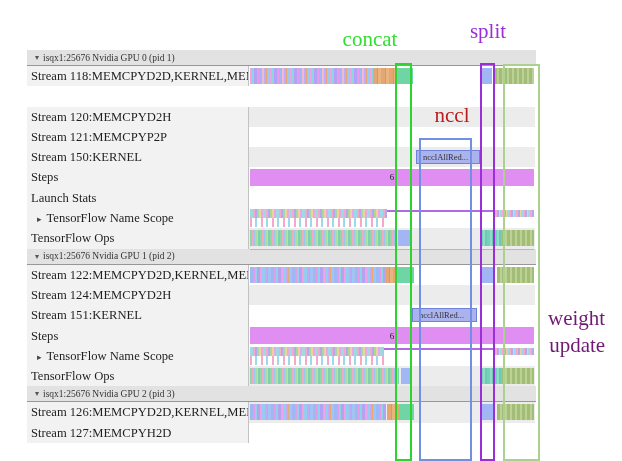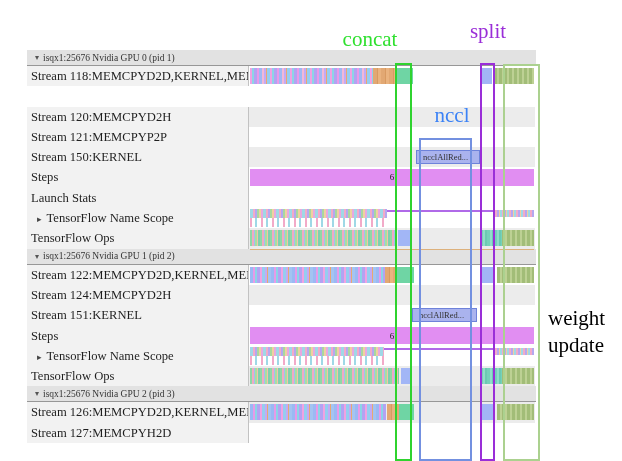--- a/index.html
+++ b/index.html
@@ -49,22 +49,22 @@
   #ann-split{left:458px;top:20px;width:60px;text-align:center;}
   #ann-nccl{left:426px;top:104px;width:52px;text-align:center;}
   #ann-weight{left:548px;top:305px;line-height:27px;}
 </style>
 </head>
 <body>
 
 <div class="stage">
   <div class="ann" id="ann-concat" style="color: rgb(47, 224, 47);">concat</div>
   <div class="ann" id="ann-split" style="color: rgb(154, 46, 216);">split</div>
-  <div class="ann" id="ann-nccl" style="color: #3b82f6;">nccl</div>
-  <div class="ann" id="ann-weight" style="color: #000000;">
+  <div class="ann" id="ann-nccl" style="color: #b91c1c;">nccl</div>
+  <div class="ann" id="ann-weight" style="color: #701a75; text-align: right;">
     <div>weight</div>
     <div>update</div>
   </div>
 
   <div class="chart">
       <div class="section-header">
         <span class="tri">▾</span>
         <span>isqx1:25676 Nvidia GPU 0 (pid 1)</span>
       </div>
       <div class="row">

